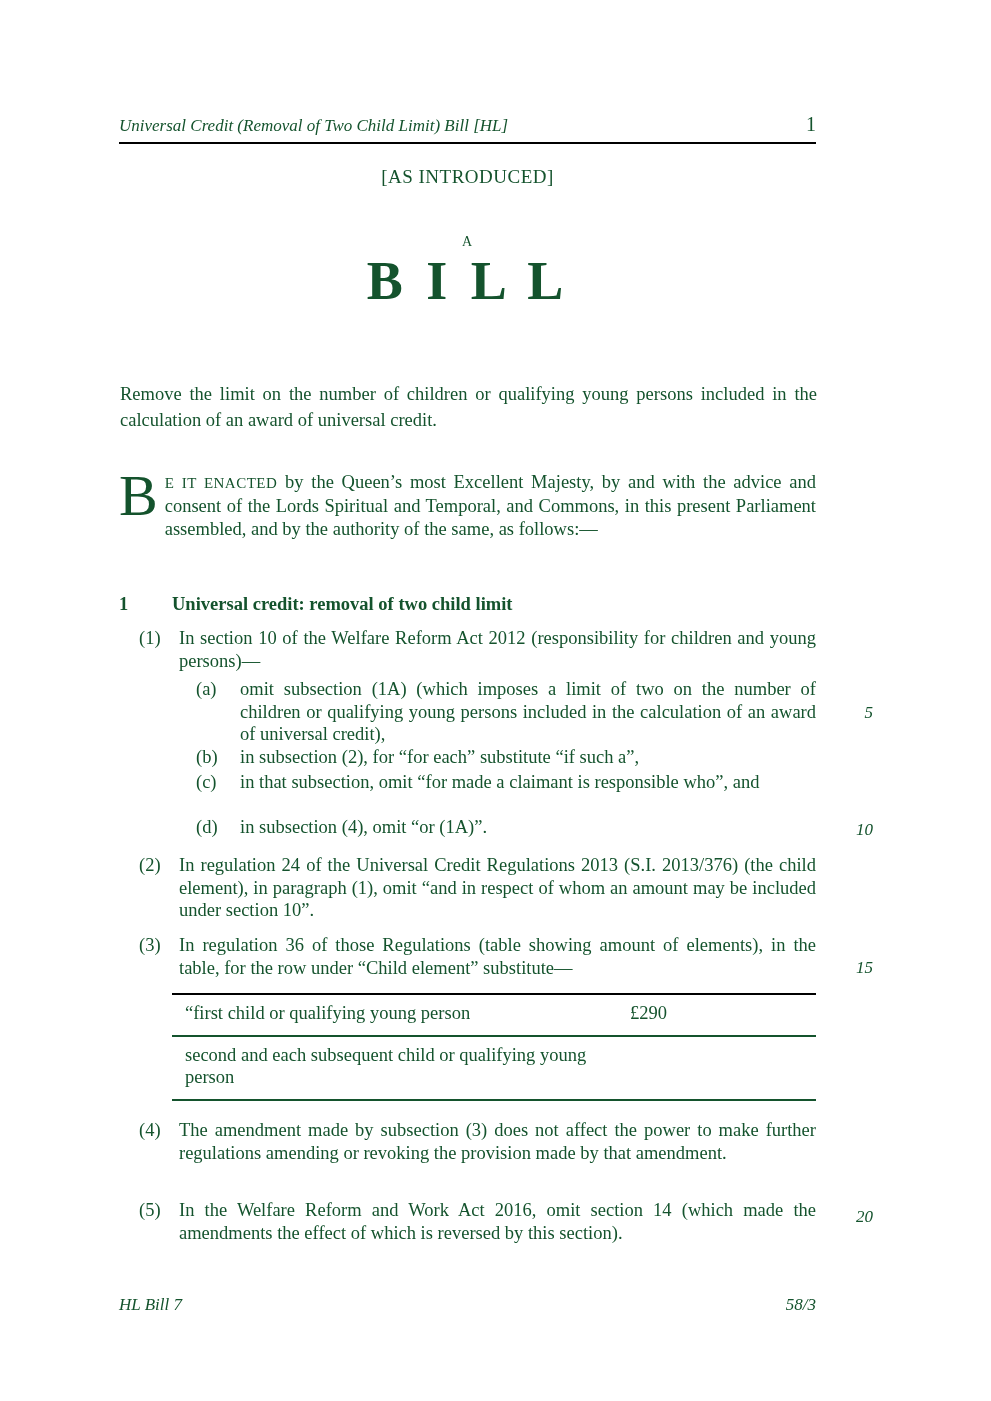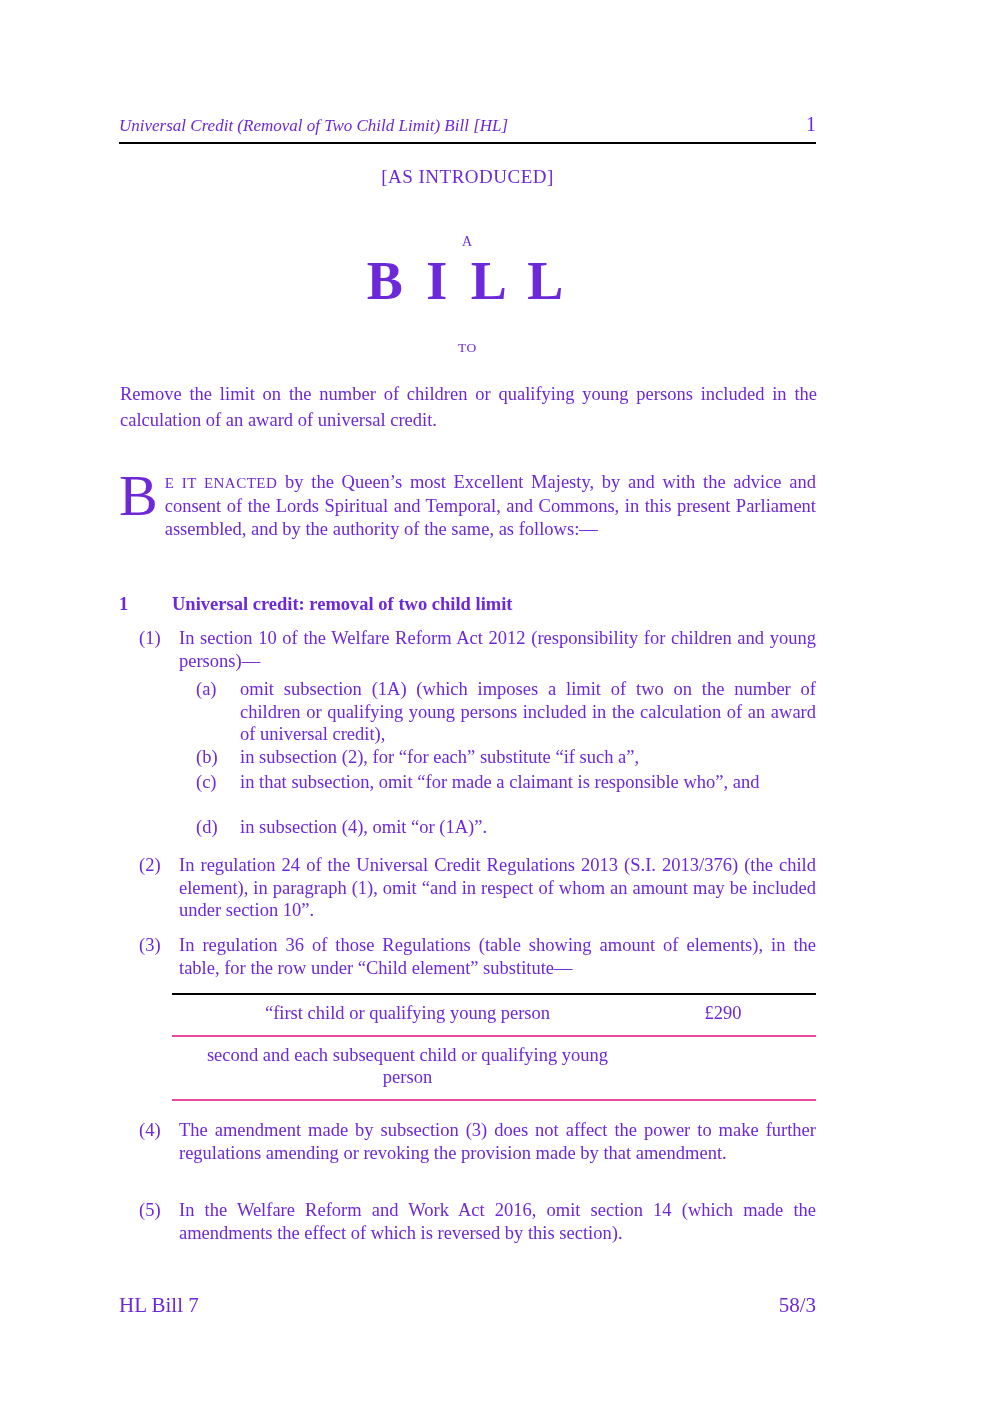--- a/index.html
+++ b/index.html
@@ -2,25 +2,26 @@
 <html><head>
 <meta charset="utf-8">
 <title>Universal Credit (Removal of Two Child Limit) Bill [HL]</title>
 <style>
   html, body { margin: 0; padding: 0; background: #ffffff; }
   .page {
     position: relative;
     width: 848px;
     height: 1401px;
     background: #ffffff;
-    color: #6d28d9;
+    color: #14532d;
     font-family: "Liberation Serif", "DejaVu Serif", serif;
     font-size: 18.5px;
     line-height: 22.5px;
     overflow: hidden;
+    padding-left: 48px;
   }
 
   
   .running-header {
     position: absolute;
     top: 113px; left: 119px; width: 697px;
     border-bottom: 2.5px solid #000;
     padding-bottom: 4px;
     display: flex; justify-content: space-between; align-items: baseline;
   }
@@ -85,55 +86,54 @@
   }
   .p-num { position: absolute; left: 77px; }
 
   
   .sub-table {
     position: absolute; top: 993px; left: 172px; width: 644px;
     border-top: 2px solid #000;
   }
   .t-row {
     display: flex;
-    border-bottom: 2px solid #ec4899;
+    border-bottom: 2px solid #14532d;
     padding: 7px 0 10px 0;
-    text-align: center;
   }
   .t-desc { width: 458px; box-sizing: border-box; padding-left: 13px; }
   .t-amt { flex: 1; }
 
   
   .lineno {
     position: absolute; left: 840px; width: 33px;
     text-align: right; font-style: italic; font-size: 17px;
   }
 
   
   .doc-footer {
     position: absolute; top: 1294px; left: 119px; width: 697px;
     display: flex; justify-content: space-between;
-    font-size: 21px;
+    font-size: 17px;
+    font-style: italic;
   }
 </style>
 </head>
 <body>
 
 <div class="page">
 
   <header class="running-header">
     <span class="rh-title">Universal Credit (Removal of Two Child Limit) Bill [HL]</span>
     <span class="rh-page">1</span>
   </header>
 
   <div class="status-line">[AS INTRODUCED]</div>
 
   <div class="mast-a">A</div>
   <div class="mast-bill">B I L L</div>
-  <div class="mast-to">TO</div>
 
   <p class="long-title">Remove the limit on the number of children or qualifying young persons included in the calculation of an award of universal credit.</p>
 
   <p class="enacting"><span class="dropcap">B</span><span class="smallcaps">E IT ENACTED</span><span> by the Queen’s most Excellent Majesty, by and with the advice and consent of the Lords Spiritual and Temporal, and Commons, in this present Parliament assembled, and by the authority of the same, as follows:—</span></p>
 
   <div class="clause-heading">
     <span class="clause-num">1</span>
     <span class="clause-title">Universal credit: removal of two child limit</span>
   </div>
 

